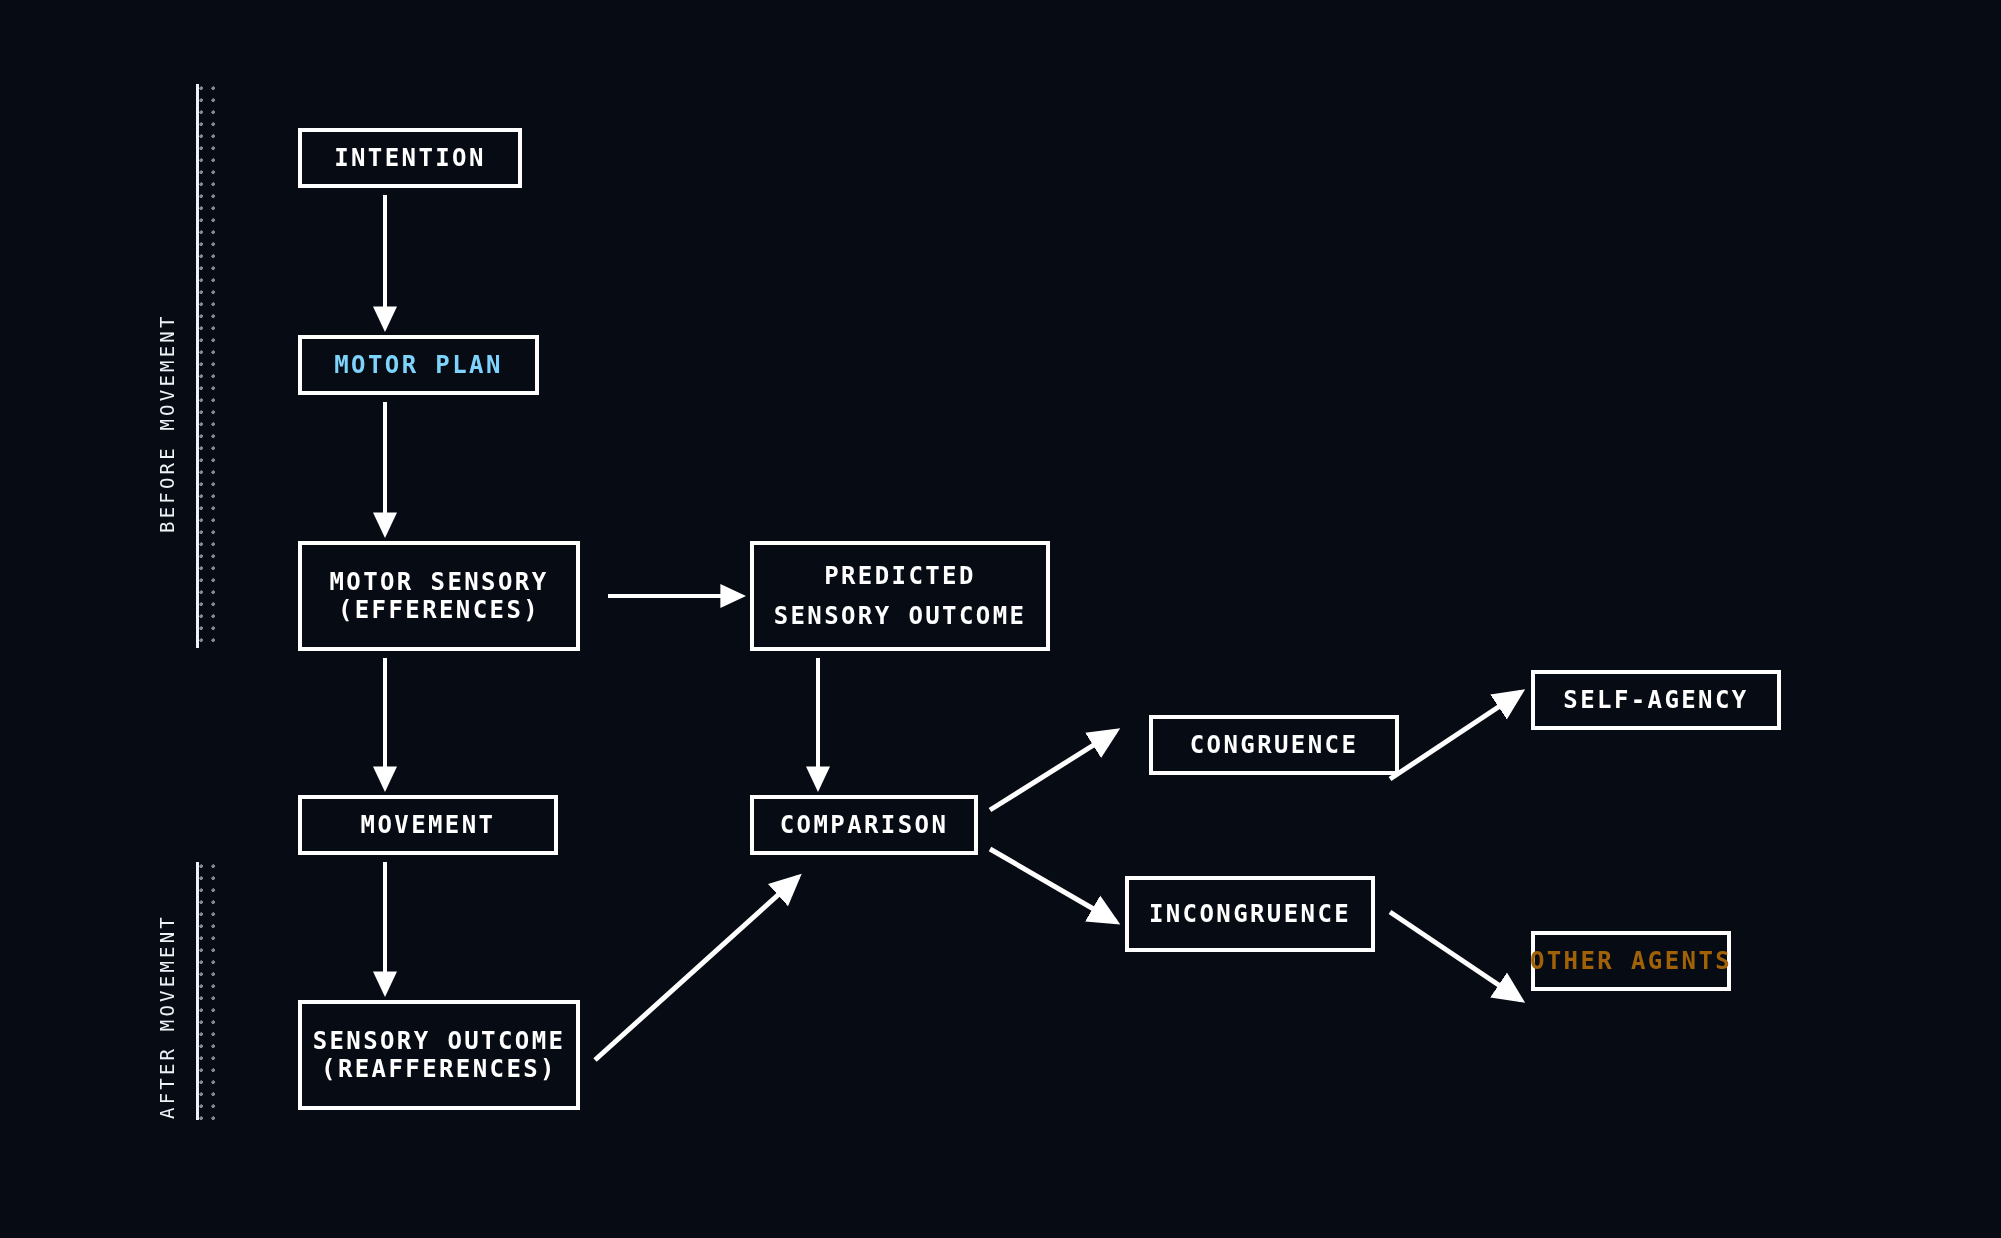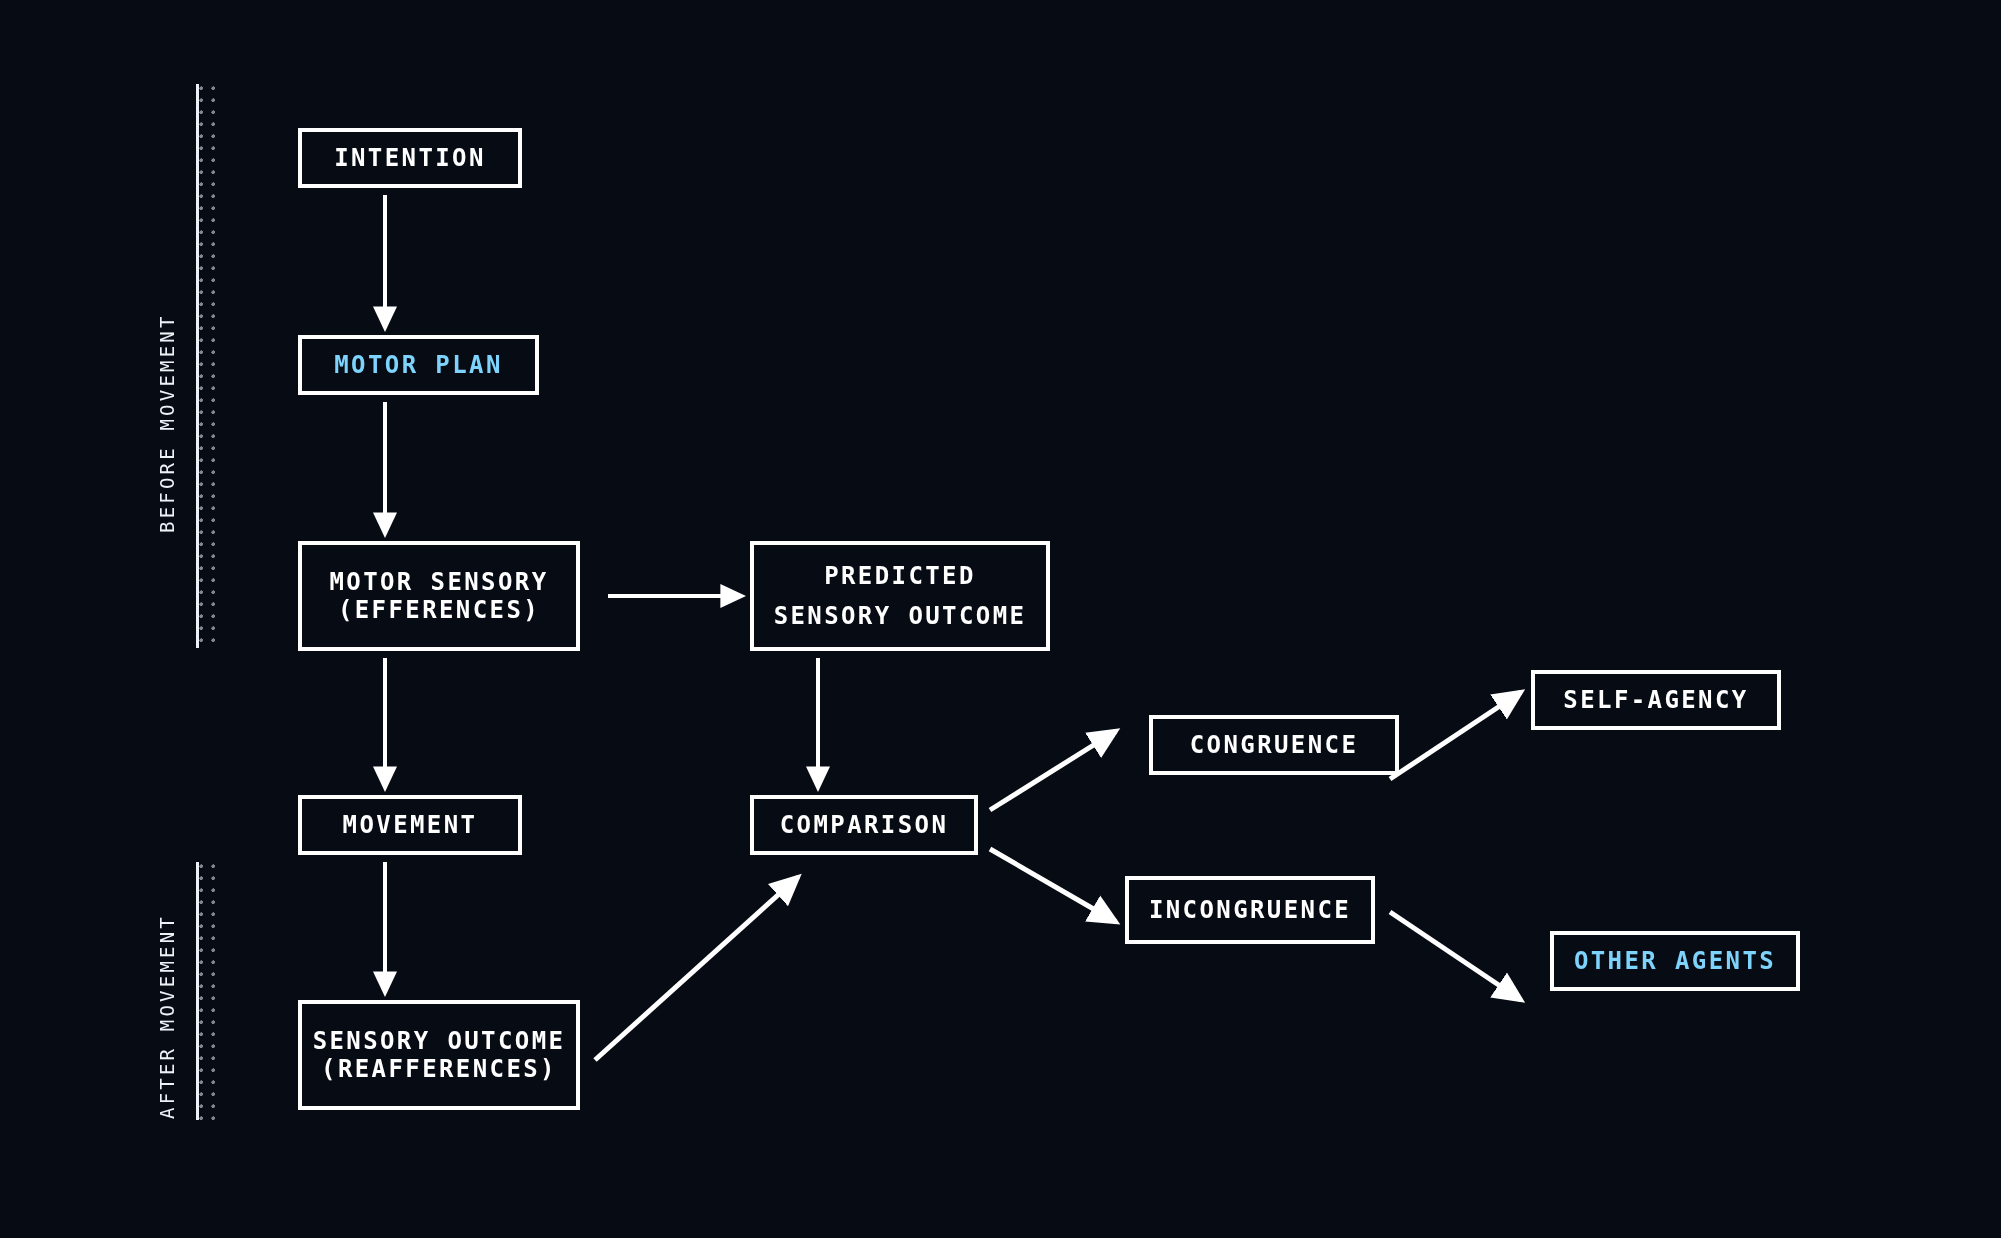--- a/index.html
+++ b/index.html
@@ -103,22 +103,22 @@
         <line x1="1390" y1="779" x2="1521" y2="692" stroke="#ffffff" stroke-width="5" marker-end="url(#ah)"></line>
         <line x1="1390" y1="912" x2="1521" y2="1000" stroke="#ffffff" stroke-width="5" marker-end="url(#ah)"></line>
       </g>
   </svg>
 
   <div id="nodes">
       <div class="node" style="left: 298px; top: 128px; width: 224px; height: 60px; border-color: rgb(255, 255, 255); color: rgb(255, 255, 255);"><span>INTENTION</span></div>
       <div class="node" style="left: 298px; top: 335px; width: 241px; height: 60px; border-color: rgb(255, 255, 255); color: #7dd3fc;"><span>MOTOR PLAN</span></div>
       <div class="node" style="left: 298px; top: 541px; width: 282px; height: 110px; border-color: rgb(255, 255, 255); color: rgb(255, 255, 255);"><span>MOTOR SENSORY</span><span class="line2">(EFFERENCES)</span></div>
       <div class="node" style="left: 750px; top: 541px; width: 300px; height: 110px; border-color: rgb(255, 255, 255); color: rgb(255, 255, 255); gap: 12px;"><span>PREDICTED</span><span class="line2">SENSORY OUTCOME</span></div>
-      <div class="node" style="left: 298px; top: 795px; width: 224px; height: 60px; border-color: rgb(255, 255, 255); color: rgb(255, 255, 255);"><span>MOVEMENT</span></div>
+      <div class="node" style="left: 298px; top: 795px; width: 260px; height: 60px; border-color: rgb(255, 255, 255); color: rgb(255, 255, 255);"><span>MOVEMENT</span></div>
       <div class="node" style="left: 298px; top: 1000px; width: 282px; height: 110px; border-color: rgb(255, 255, 255); color: rgb(255, 255, 255);"><span>SENSORY OUTCOME</span><span class="line2">(REAFFERENCES)</span></div>
       <div class="node" style="left: 750px; top: 795px; width: 228px; height: 60px; border-color: rgb(255, 255, 255); color: rgb(255, 255, 255);"><span>COMPARISON</span></div>
       <div class="node" style="left: 1125px; top: 715px; width: 250px; height: 60px; border-color: rgb(255, 255, 255); color: rgb(255, 255, 255); margin-left: 24px;"><span>CONGRUENCE</span></div>
-      <div class="node" style="left: 1125px; top: 876px; width: 250px; height: 68px; border-color: rgb(255, 255, 255); color: rgb(255, 255, 255);"><span>INCONGRUENCE</span></div>
+      <div class="node" style="left: 1125px; top: 876px; width: 250px; height: 76px; border-color: rgb(255, 255, 255); color: rgb(255, 255, 255);"><span>INCONGRUENCE</span></div>
       <div class="node" style="left: 1531px; top: 670px; width: 250px; height: 60px; border-color: rgb(255, 255, 255); color: rgb(255, 255, 255);"><span>SELF-AGENCY</span></div>
-      <div class="node" style="left: 1531px; top: 931px; width: 250px; height: 60px; border-color: rgb(255, 255, 255); color: #7dd3fc; margin-left: 19px;"><span>OTHER AGENTS</span></div>
+      <div class="node" style="left: 1531px; top: 931px; width: 200px; height: 60px; border-color: rgb(255, 255, 255); color: #a16207;"><span>OTHER AGENTS</span></div>
     </div>
 
 </div>
 
 </body></html>

